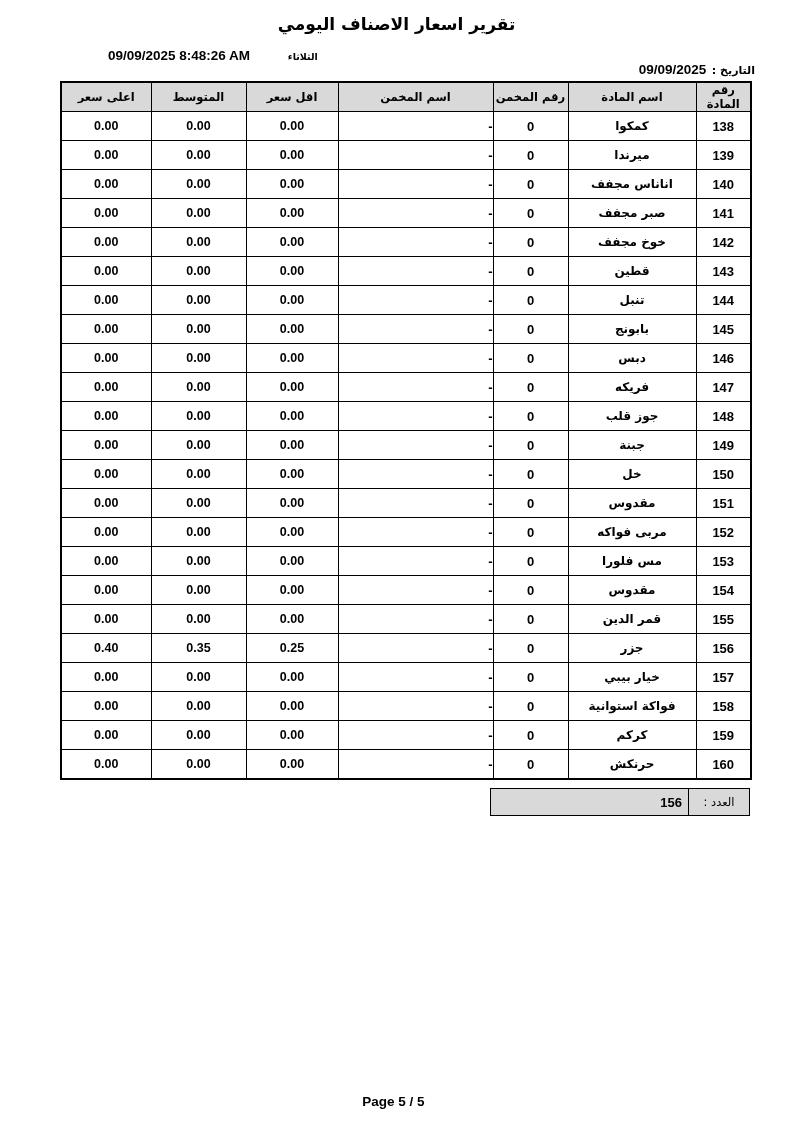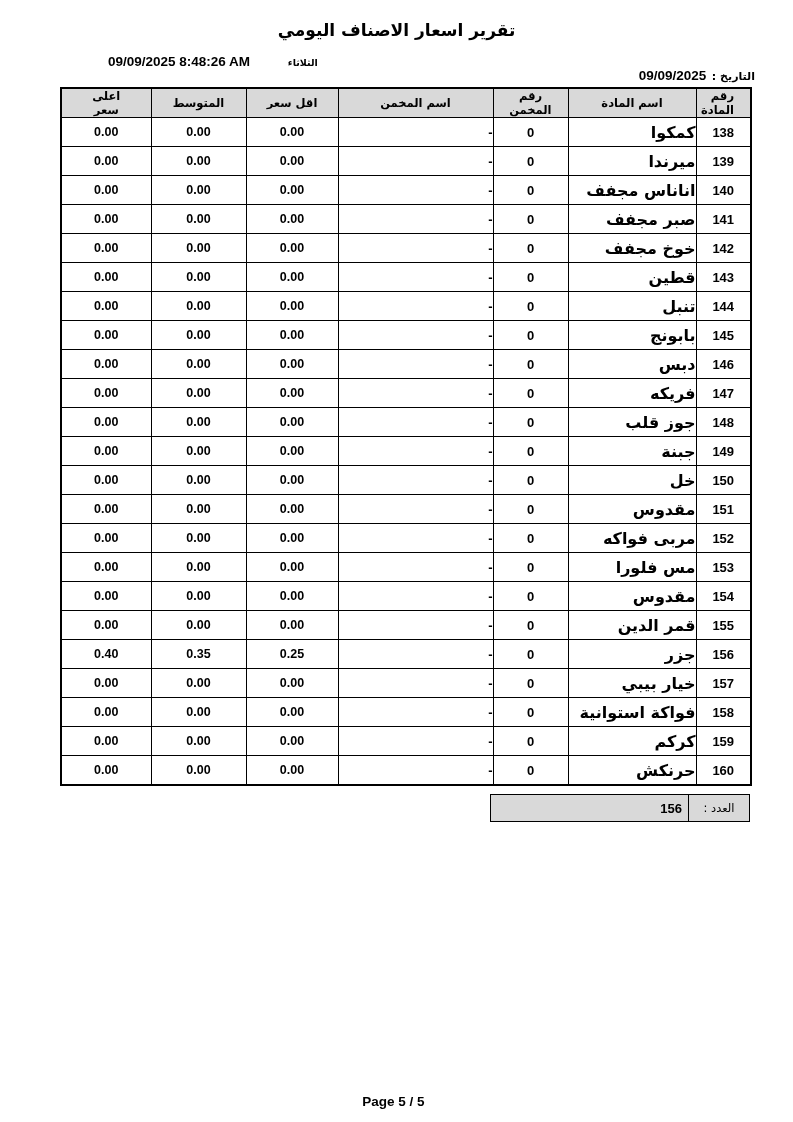--- a/index.html
+++ b/index.html
@@ -5,21 +5,21 @@
   html,body{margin:0;padding:0;background:#fff;}
   .page{
     position:relative;
     width:793px;height:1122px;
     background:#fff;
     font-family:"DejaVu Sans",sans-serif;
     color:#000;
     overflow:hidden;
   }
   .report-title{
-    padding-top:20px;
+    padding-top:14px;
     text-align:center;
     direction:rtl;
     font-size:17px;
     font-weight:bold;
   }
   .dateline{position:relative;height:20px;margin-top:14px;font-weight:bold;}
   .dt-left{
     position:absolute;left:108px;top:0;
     font-family:"Liberation Sans",sans-serif;
     font-size:13.5px;white-space:nowrap;
@@ -53,38 +53,38 @@
   table.report col.c-min{width:92px;}
   table.report col.c-avg{width:95px;}
   table.report col.c-max{width:90px;}
   table.report th{
     background:var(--header-bg,#d9d9d9);
     border:1px solid #000;
     height:28px;
     font-size:11.5px;
     font-weight:bold;
     text-align:center;
-    padding:0 16px;
+    padding:0 2px;
   }
   table.report td{
     border:1px solid #000;
     height:28px;
     font-weight:bold;
     padding:0;
     overflow:hidden;
     white-space:nowrap;
   }
   td.cell-item-no,td.cell-appr-no{
     text-align:center;
     font-family:"Liberation Sans",sans-serif;
     font-size:13px;
   }
   td.cell-item-name{
-    text-align:right;
-    font-size:16px;
+    text-align:center;
+    font-size:12px;
     padding:0 3px;
   }
   td.cell-appr-name{
     text-align:right;
     font-family:"Liberation Sans",sans-serif;
     font-size:13px;
     padding:0 5px;
   }
   td.cell-price{
     text-align:center;

